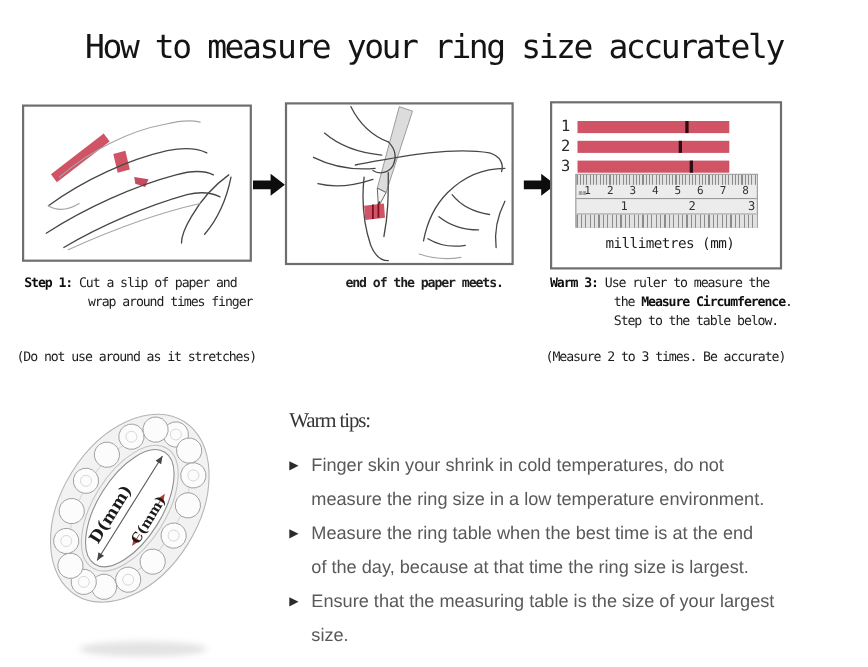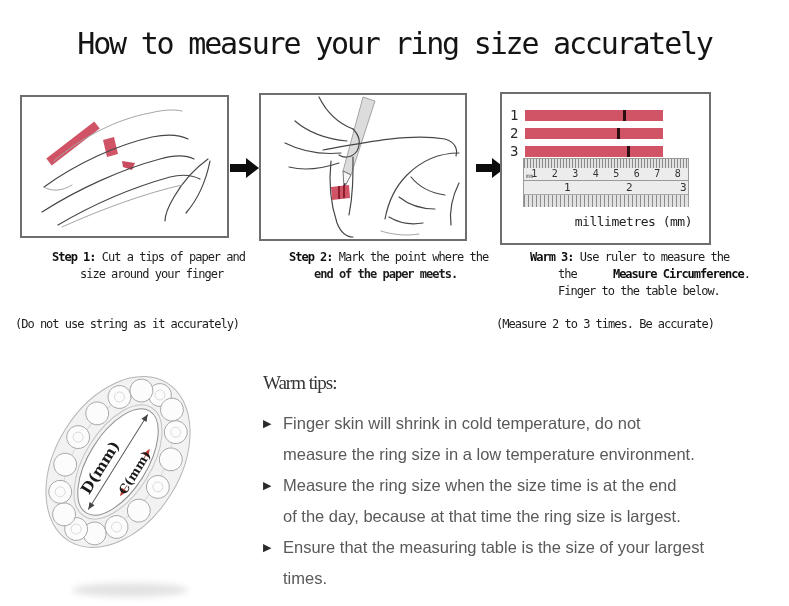--- a/index.html
+++ b/index.html
@@ -14,21 +14,21 @@
   
   .panel{border:2px solid #6e6e6e;background:#fff;box-sizing:border-box;}
   .panel1{left:20px;top:95px;width:209px;height:143px;}
   .panel2{left:259px;top:93px;width:208px;height:148px;}
   .panel3{left:500px;top:92px;width:211px;height:153px;}
   .flow-arrow1{left:230px;top:157px;}
   .flow-arrow2{left:476px;top:157px;}
 
   
   .step-text{font-size:12px;letter-spacing:-1px;color:#1d1d1d;line-height:17px;white-space:nowrap;}
-  .step-text b{font-weight:bold;color:#0f0f0f;margin-left:30px;}
+  .step-text b{font-weight:bold;color:#0f0f0f;}
   .step1-text{left:22px;top:249px;}
   .step2-text{left:259px;top:249px;}
   .step3-text{left:500px;top:249px;}
   .indent1{padding-left:58px;}
   .indent2{padding-left:55px;font-weight:bold;}
   .note{font-size:12px;letter-spacing:-1px;color:#1d1d1d;white-space:nowrap;}
   .note1{left:15px;top:317px;}
   .note3{left:496px;top:317px;}
 
   
@@ -39,21 +39,21 @@
   .ruler{left:21px;top:64px;width:166px;height:49px;border:1px solid #9a9a9a;background:#ececec;box-sizing:border-box;}
   .tickband-top{height:9px;background:repeating-linear-gradient(90deg,#8b8b8b 0 1px,transparent 1px 3px);background-color:#e2e2e2;}
   .cm-row{position:relative;height:12px;display:flex;font-size:10px;color:#333;}
   .cm-row span.cmn{flex:1;text-align:center;line-height:12px;}
   .mm-small{position:absolute;left:2px;top:4px;font-size:6px;color:#555;}
   .inch-row{position:relative;height:13px;border-top:1px solid #999;font-size:11px;color:#333;}
   .inch-row span{position:absolute;top:0;line-height:13px;}
   .in1{left:40px;} .in2{left:102px;} .in3{left:156px;}
   .tickband-bot{height:12px;border-top:1px solid #aaa;
      background:repeating-linear-gradient(90deg,#8b8b8b 0 1px,transparent 1px 4px);background-color:#e2e2e2;}
-  .ruler-label{left:24px;top:120px;width:166px;text-align:right;font-size:13px;letter-spacing:-0.5px;color:#1d1d1d;white-space:nowrap;}
+  .ruler-label{left:24px;top:120px;width:166px;text-align:center;font-size:13px;letter-spacing:-0.5px;color:#1d1d1d;white-space:nowrap;}
 
   
   .tips-heading{left:263px;top:372px;font-size:19px;letter-spacing:-1px;color:#353535;font-family:Liberation Serif, serif;}
   .tips-list{left:263px;top:408px;width:490px;font-family:"Liberation Sans", sans-serif;}
   .tip{display:flex;margin:0;}
   .tip-bullet{width:20px;font-size:11px;line-height:31px;color:#2b2b2b;flex:none;}
   .tip-lines{font-size:16.5px;line-height:31px;color:#595959;white-space:nowrap;}
 
   
   .sketch{stroke:#474747;stroke-width:1.2;fill:none;stroke-linecap:round;}
@@ -166,34 +166,33 @@
       <span class="in1">1</span>
       <span class="in2">2</span>
       <span class="in3">3</span>
     </div>
     <div class="tickband-bot"></div>
   </div>
   <div class="abs ruler-label">millimetres (mm)</div>
 </div>
 
 <div class="abs step-text step1-text">
-  <div><b>Step 1:</b> <span>Cut a tips of paper and</span></div>
-  <div class="indent1"><span>size around your finger</span></div>
-</div>
-<div class="abs note note1">(Do not use string as it accurately)</div>
+  <div><b>Step 1:</b> <span>Cut a slip of paper and</span></div>
+  <div class="indent1"><span>wrap around times finger</span></div>
+</div>
+<div class="abs note note1">(Do not use around as it stretches)</div>
 
 <div class="abs step-text step2-text">
-  <div><b>Step 2:</b> <span>Mark the point where the</span></div>
   <div class="indent2"><span>end of the paper meets.</span></div>
 </div>
 
 <div class="abs step-text step3-text">
   <div><b>Warm 3:</b> <span>Use ruler to measure the</span></div>
   <div class="indent1"><span>the </span><b>Measure Circumference</b><span>.</span></div>
-  <div class="indent1"><span>Finger to the table below.</span></div>
+  <div class="indent1"><span>Step to the table below.</span></div>
 </div>
 <div class="abs note note3">(Measure 2 to 3 times. Be accurate)</div>
 
 <svg class="abs" style="left:2px;top:352px;" width="252" height="252" viewBox="0 0 252 252">
   <ellipse cx="128" cy="238" rx="58" ry="7" fill="#e3e3e3" style="filter:blur(3px)"></ellipse>
   <g transform="translate(116,110) rotate(-58)">
 
     <ellipse cx="0" cy="0" rx="93" ry="62" fill="#f2f2f2" stroke="#b5b5b5" stroke-width="1"></ellipse>
     <ellipse cx="0" cy="0" rx="76" ry="44" fill="none" stroke="#dadada" stroke-width="1"></ellipse>
 
@@ -244,31 +243,31 @@
       <text x="0" y="24" text-anchor="middle" font-family="DejaVu Serif, serif" font-weight="bold" font-size="12.5" fill="#1a1a1a">C(mm)</text>
     </g>
   </g>
 </svg>
 
 <div class="abs tips-heading">Warm tips:</div>
 <div class="abs tips-list">
   <div class="tip">
     <span class="tip-bullet">▶</span>
     <span class="tip-lines">
-      <div>Finger skin will shrink in cold temperature, do not</div>
+      <div>Finger skin your shrink in cold temperatures, do not</div>
       <div>measure the ring size in a low temperature environment.</div>
     </span>
   </div>
   <div class="tip">
     <span class="tip-bullet">▶</span>
     <span class="tip-lines">
-      <div>Measure the ring size when the size time is at the end</div>
+      <div>Measure the ring table when the best time is at the end</div>
       <div>of the day, because at that time the ring size is largest.</div>
     </span>
   </div>
   <div class="tip">
     <span class="tip-bullet">▶</span>
     <span class="tip-lines">
       <div>Ensure that the measuring table is the size of your largest</div>
-      <div>times.</div>
+      <div>size.</div>
     </span>
   </div>
 </div>
 
 </body></html>

